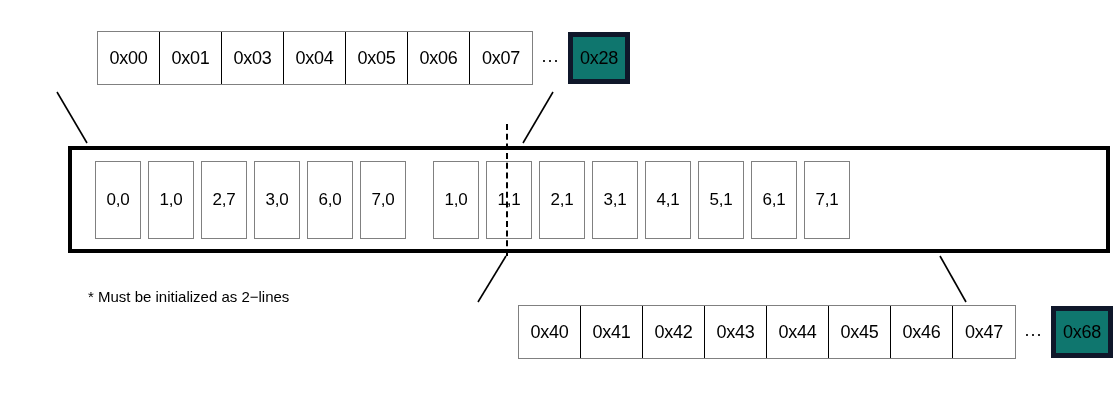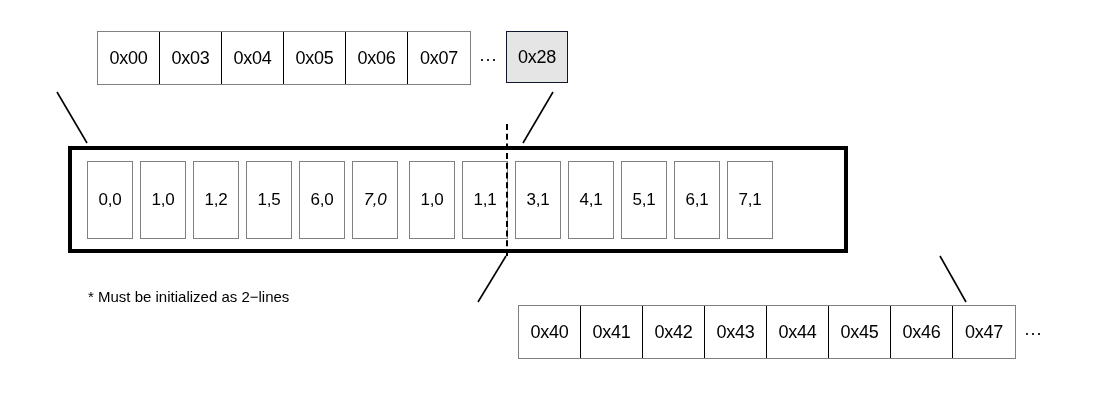--- a/index.html
+++ b/index.html
@@ -17,21 +17,21 @@
     width: 1113px;
     height: 400px;
     background: #ffffff;
     overflow: hidden;
   }
 
   
   .addr-row {
     position: absolute;
     display: flex;
-    align-items: flex-start;
+    align-items: center;
     padding-left: 40px;
   }
   .addr-group {
     display: flex;
     border: 1px solid #808080;
     background: #ffffff;
     box-sizing: border-box;
   }
   .addr-cell {
     width: 62px;
@@ -59,43 +59,43 @@
     font-size: 18px;
     color: #000000;
     letter-spacing: 1px;
     padding-bottom: 4px;
     box-sizing: border-box;
   }
   .addr-single {
     width: 62px;
     height: 52px;
     box-sizing: border-box;
-    border: 1px solid #0f172a;
+    border: 5px solid #0f172a;
     display: flex;
     align-items: center;
     justify-content: center;
     font-size: 18px;
-    background: #e5e5e5;
+    background: #0f766e;
     color: #000000;
     letter-spacing: -0.2px;
   }
 
   
   #cache-bar {
     position: absolute;
     left: 68px;
     top: 146px;
-    width: 780px;
+    width: 1042px;
     height: 107px;
     border: 4px solid #000000;
     background: #ffffff;
     box-sizing: border-box;
     display: flex;
     align-items: center;
-    padding-left: 15px;
+    padding-left: 23px;
     padding-right: 13px;
   }
   .slot {
     width: 46px;
     height: 78px;
     box-sizing: border-box;
     border: 1px solid #808080;
     background: #ffffff;
     display: flex;
     align-items: center;
@@ -103,22 +103,21 @@
     font-size: 17px;
     color: #000000;
     letter-spacing: -0.2px;
     flex: 0 0 auto;
   }
   .slot + .slot {
     margin-left: 7px;
   }
   
   .slot.split-after {
-    margin-right: 4px;
-    font-style: italic;
+    margin-right: 20px;
   }
 
   
   #split-line {
     position: absolute;
     left: 506px;
     top: 124px;
     width: 0;
     height: 132px;
     border-left: 2px dashed #000000;
@@ -156,39 +155,41 @@
     <line x1="553" y1="92" x2="523" y2="143" stroke="#000000" stroke-width="1.6"></line>
 
     <line x1="506" y1="256" x2="478" y2="302" stroke="#000000" stroke-width="1.6"></line>
 
     <line x1="940" y1="256" x2="966" y2="302" stroke="#000000" stroke-width="1.6"></line>
   </svg>
 
   <div class="addr-row" id="top-row" style="left:57px; top:31px;">
     <div class="addr-group">
       <div class="addr-cell">0x00</div>
+      <div class="addr-cell">0x01</div>
       <div class="addr-cell">0x03</div>
       <div class="addr-cell">0x04</div>
       <div class="addr-cell">0x05</div>
       <div class="addr-cell">0x06</div>
       <div class="addr-cell">0x07</div>
     </div>
     <div class="addr-ellipsis">...</div>
     <div class="addr-single">0x28</div>
   </div>
 
   <div id="cache-bar">
     <div class="slot">0,0</div>
     <div class="slot">1,0</div>
-    <div class="slot">1,2</div>
-    <div class="slot">1,5</div>
+    <div class="slot">2,7</div>
+    <div class="slot">3,0</div>
     <div class="slot">6,0</div>
     <div class="slot split-after">7,0</div>
     <div class="slot">1,0</div>
     <div class="slot">1,1</div>
+    <div class="slot">2,1</div>
     <div class="slot">3,1</div>
     <div class="slot">4,1</div>
     <div class="slot">5,1</div>
     <div class="slot">6,1</div>
     <div class="slot">7,1</div>
   </div>
 
   <div id="split-line"></div>
 
   <div id="footnote">* Must be initialized as 2−lines</div>
@@ -198,15 +199,16 @@
       <div class="addr-cell">0x40</div>
       <div class="addr-cell">0x41</div>
       <div class="addr-cell">0x42</div>
       <div class="addr-cell">0x43</div>
       <div class="addr-cell">0x44</div>
       <div class="addr-cell">0x45</div>
       <div class="addr-cell">0x46</div>
       <div class="addr-cell">0x47</div>
     </div>
     <div class="addr-ellipsis">...</div>
+    <div class="addr-single">0x68</div>
   </div>
 
 </div>
 
 </body></html>

